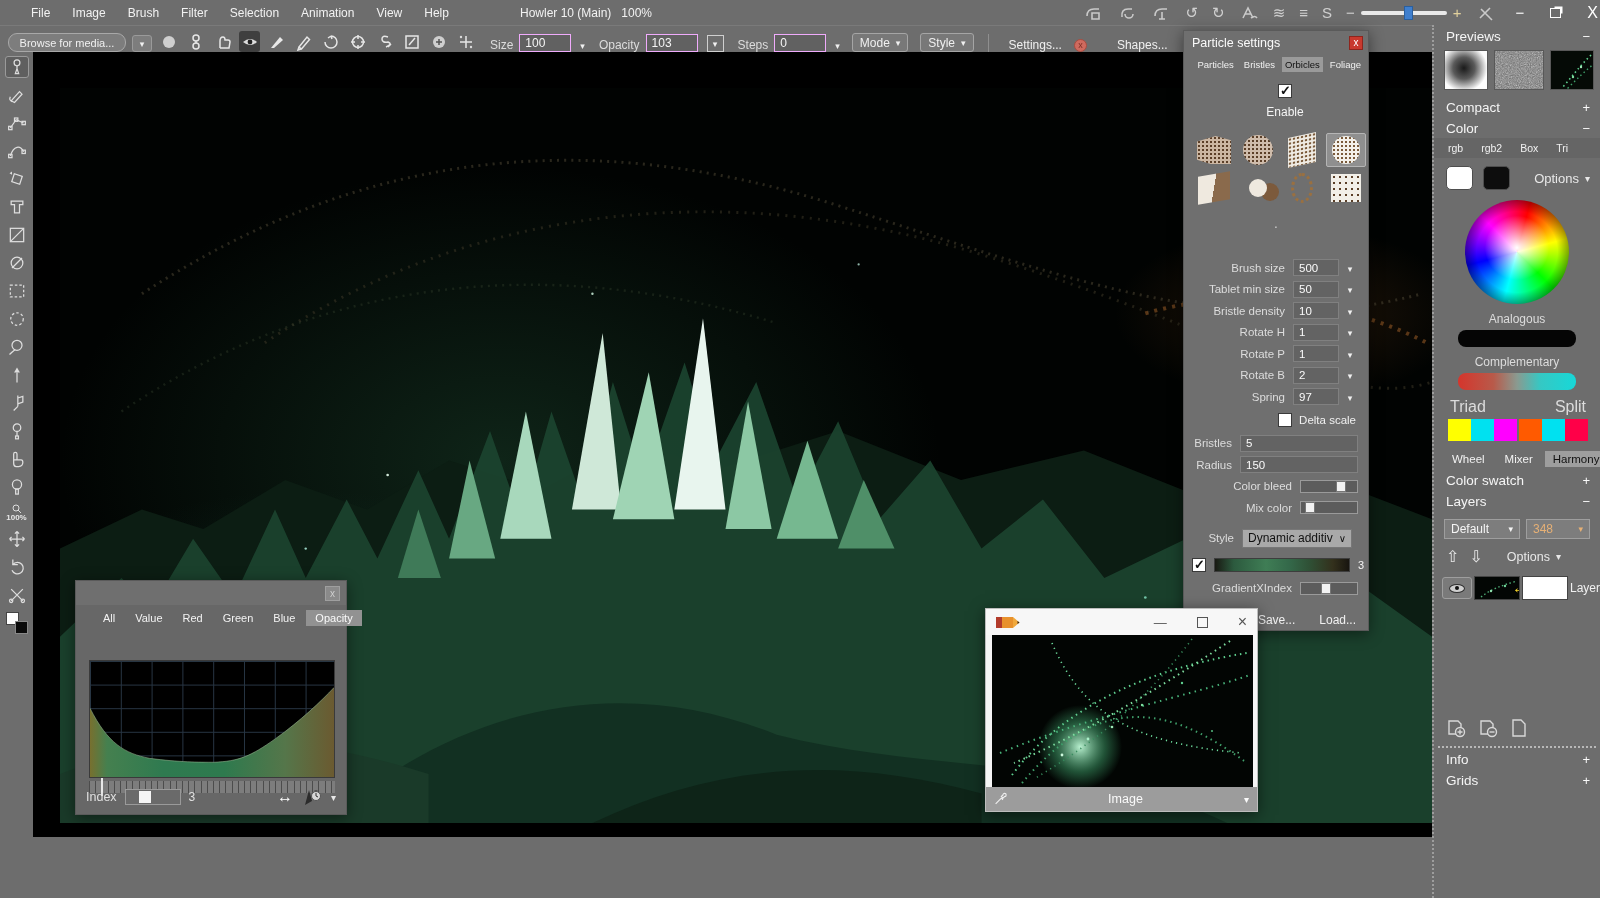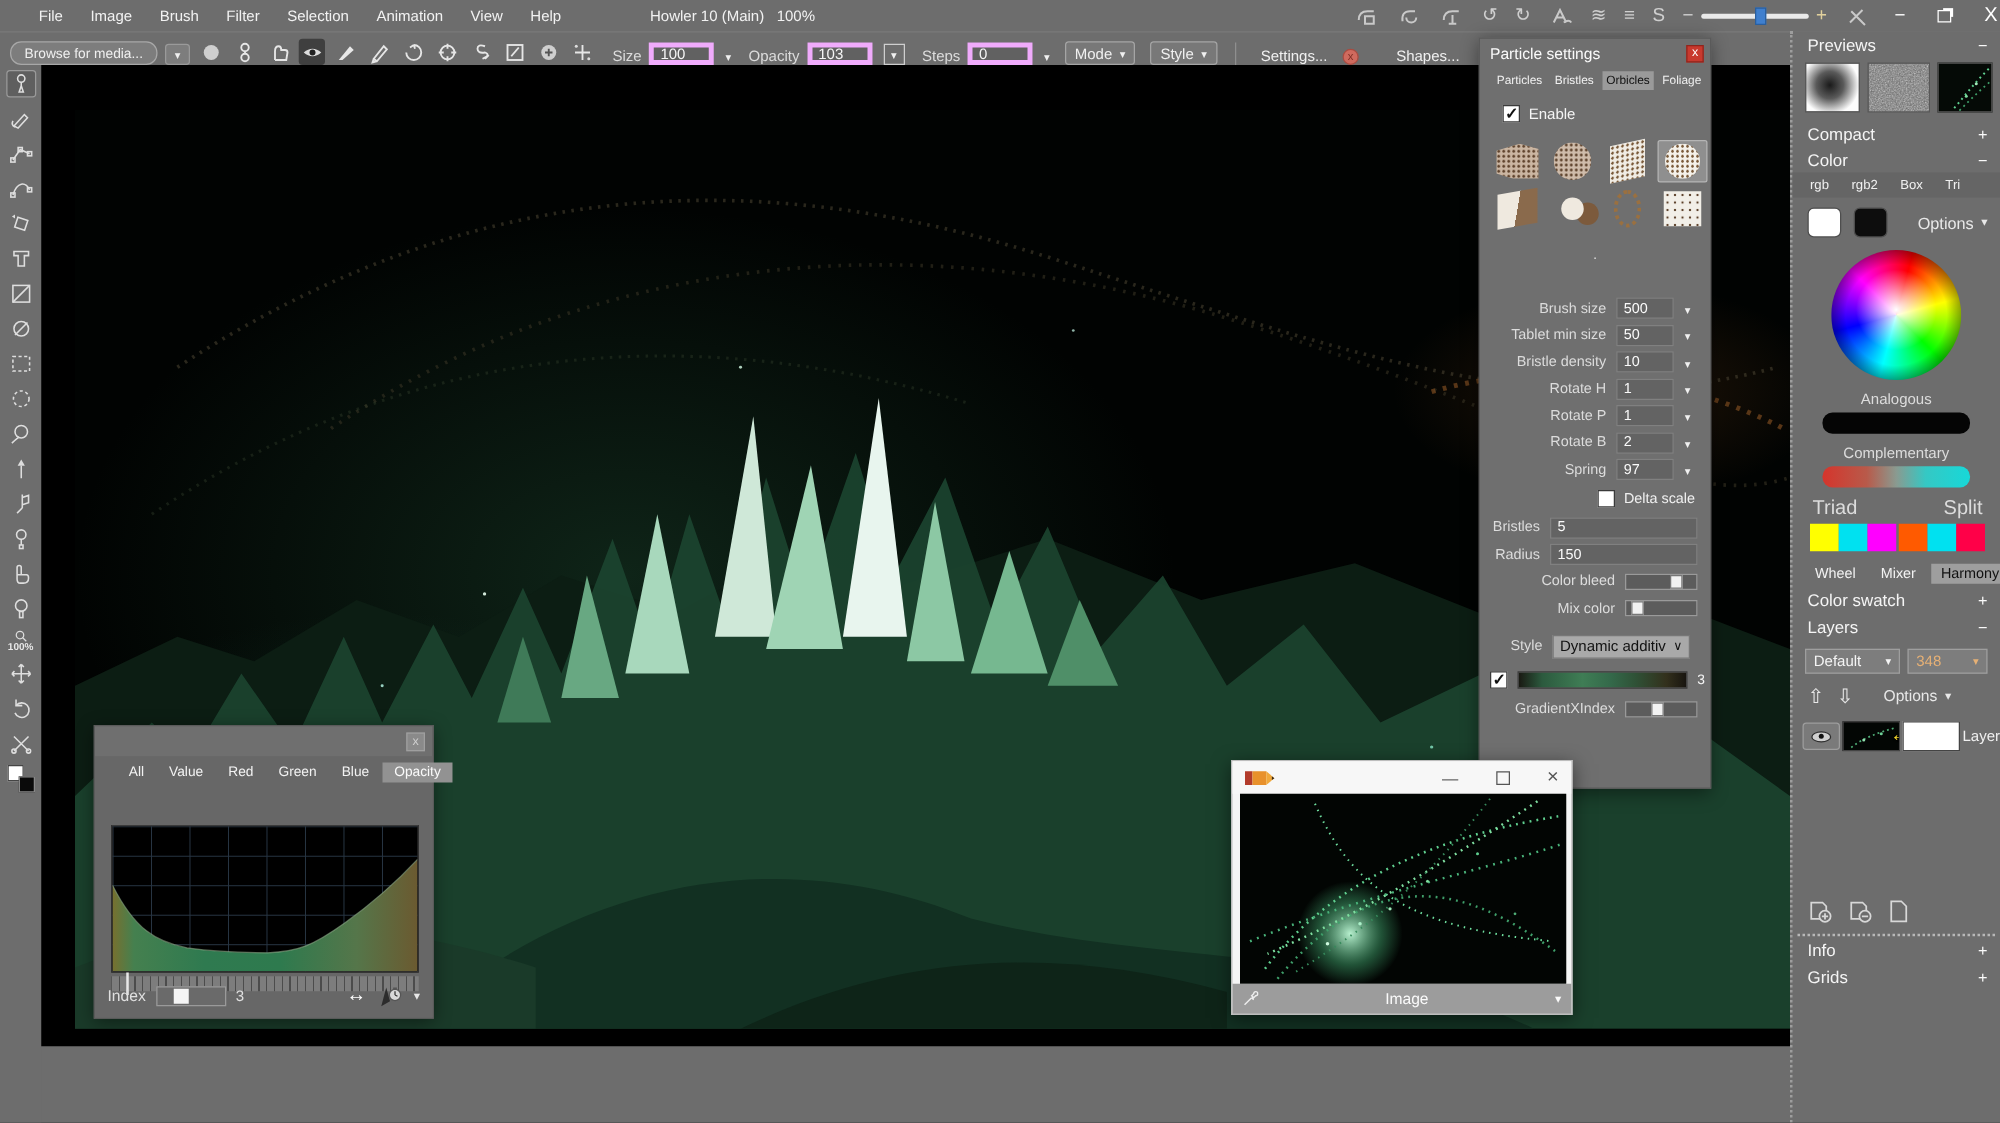--- a/index.html
+++ b/index.html
@@ -24,21 +24,21 @@
 
   
   .toolbar { position:absolute; left:0; top:25px; width:1600px; height:27px; background:#6d6d6d; display:flex; align-items:flex-end; gap:6px; padding-left:8px; border-top:1px solid #7a7a7a; }
   .browse-btn { width:118px; height:19px; background:#7d7d7d; border:1px solid #a8a8a8; border-radius:9px; color:#f0f0f0; font-size:11px; display:flex; align-items:center; justify-content:center; }
   .dd-btn { width:20px; height:17px; background:#7d7d7d; border:1px solid #9a9a9a; border-radius:3px; display:flex; align-items:center; justify-content:center; }
   .dd-btn::after, .dda::after { content:"▾"; font-size:9px; color:#f0f0f0; }
   .tb-ico { width:21px; height:21px; display:flex; align-items:center; justify-content:center; border-radius:3px; }
   .tb-ico svg { stroke:#e6e6e6; fill:none; stroke-width:1.5; }
   .tb-ico.dark { background:#3f3f3f; }
   .tb-label { color:#dcdcdc; font-size:12px; margin-left:8px; }
-  .tb-val { width:52px; height:18px; background:#616161; border:4px solid #f0abfc; color:#f5f5f5; font-size:12px; padding:1px 5px; display:flex; align-items:center; }
+  .tb-val { width:52px; height:18px; background:#616161; border:1px solid #f0abfc; color:#f5f5f5; font-size:12px; padding:1px 5px; display:flex; align-items:center; }
   .spin-btn { width:17px; height:17px; border:1px solid #cfcfcf; display:flex; align-items:center; justify-content:center; margin-left:3px; }
   .spin-btn::after { content:"▾"; font-size:9px; color:#f0f0f0; }
   .dda { margin-left:3px; }
   .mode-btn { height:19px; border:1px solid #a5a5a5; border-radius:3px; background:#787878; color:#f0f0f0; display:flex; align-items:center; gap:6px; padding:0 7px; font-size:12px; margin-left:6px; }
   .mode-btn::after { content:"▾"; font-size:9px; }
   .tb-sep { width:1px; height:18px; background:#8f8f8f; margin:0 8px; }
   .tb-textbtn { color:#f0f0f0; padding:0 6px; }
   .red-badge { width:13px; height:13px; border-radius:50%; background:#cf6a5e; border:1px solid #a84b40; color:#7e2e24; font-size:9px; display:flex; align-items:center; justify-content:center; line-height:1; }
 
   
@@ -61,21 +61,21 @@
   .fp-title { height:24px; display:flex; align-items:center; padding:0 8px; color:#fafafa; font-size:12.5px; }
   .closebox-red { position:absolute; right:5px; top:5px; width:14px; height:14px; background:#c8392e; border:1px solid #8e251d; color:#fff; font-size:10px; display:flex; align-items:center; justify-content:center; line-height:1; }
   .closebox-gray { position:absolute; right:6px; top:5px; width:15px; height:15px; background:#8a8a8a; border:1px solid #9f9f9f; color:#cfcfcf; font-size:10px; display:flex; align-items:center; justify-content:center; }
 
   
   .pp-tabs { display:flex; align-items:center; gap:4px; padding:2px 4px 4px 6px; font-size:9.5px; color:#f0f0f0; }
   .pp-tab { padding:2px 3px; }
   .pp-tab.active { background:#9a9a9a; color:#111; }
   .chk { width:14px; height:14px; background:#fff; border:1px solid #3a3a3a; position:relative; flex:0 0 auto; }
   .chk.checked::after { content:"✓"; position:absolute; left:1px; top:-2px; color:#111; font-size:13px; font-weight:bold; }
-  .enable-row { display:flex; align-items:center; gap:7px; padding:8px 0 0 18px; color:#f5f5f5; }
+  .enable-row { display:flex; align-items:center; gap:7px; padding:8px 0 0 18px; color:#f5f5f5;flex-direction:column; }
   .thumb-grid { display:grid; grid-template-columns:repeat(4,40px); gap:4px; padding:14px 0 0 10px; }
   .th { width:40px; height:34px; display:flex; align-items:center; justify-content:center; border-radius:2px; }
   .th.sel { background:#8f8f8f; border:1px solid #b5b5b5; }
   .dotted-tan { background-image:radial-gradient(#7a5a3a 1px, transparent 1.2px); background-size:4px 4px; }
   .dotted-brown { background-image:radial-gradient(#5b3f28 1px, transparent 1.2px); background-size:4px 4px; }
   .pp-dot { text-align:center; color:#dadada; font-size:12px; padding-top:12px; }
   .pfield { display:flex; align-items:center; height:21.5px; padding-right:10px; }
   .pfield .lbl { flex:1; text-align:right; color:#dcdcdc; font-size:11.5px; padding-right:8px; }
   .valbox { width:46px; height:17px; background:#636363; border:1px solid #808080; color:#fafafa; font-size:11.5px; padding:0 5px; display:flex; align-items:center; }
   .valwide { width:118px; }
@@ -600,20 +600,24 @@
       <span class="chk checked"></span>
       <span class="gradbar"></span>
       <span style="color:#f5f5f5;font-size:11px;">3</span>
     </div>
     <div class="pfield" style="margin-top:6px;">
         <span class="lbl">GradientXIndex</span>
         <span class="slider">
           <span class="handle" style="left:35%;"></span>
         </span>
       </div>
+    <div class="savload">
+      <span>Save...</span>
+      <span>Load...</span>
+    </div>
   </section>
 
   <section class="fpanel" style="left:75px; top:580px; width:272px; height:235px;">
     <div class="closebox-gray">x</div>
     <div class="ge-body">
       <div class="ge-tabs">
         <span class="ge-tab">All</span>
         <span class="ge-tab">Value</span>
         <span class="ge-tab">Red</span>
         <span class="ge-tab">Green</span>

